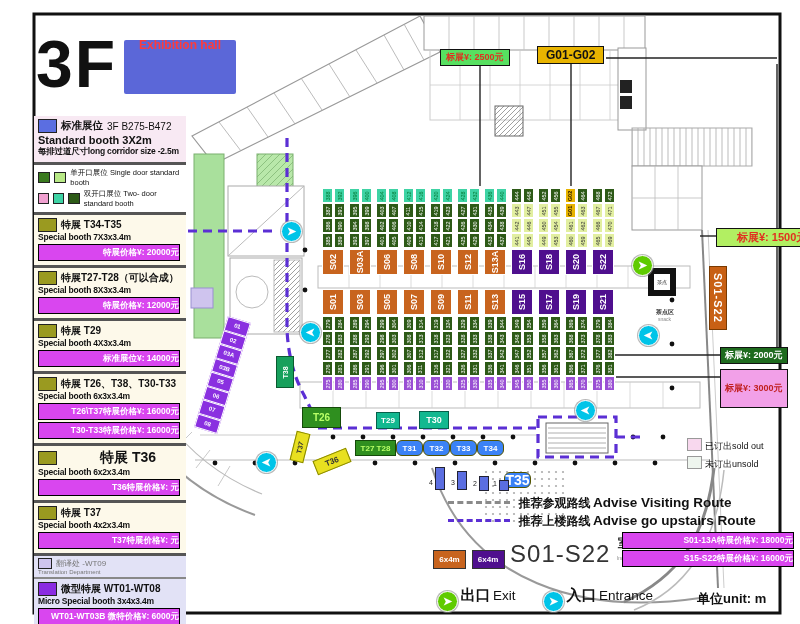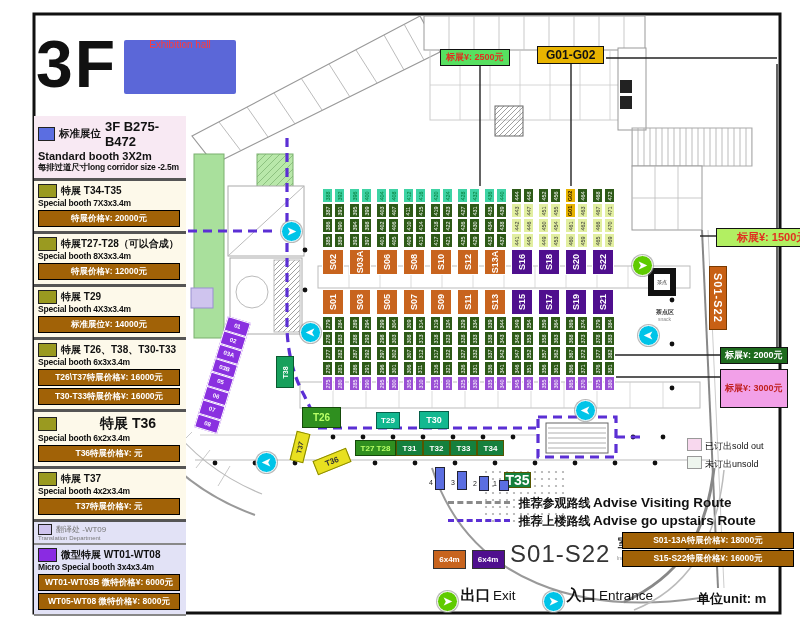--- a/index.html
+++ b/index.html
@@ -4,56 +4,56 @@
 <style>
   html,body{margin:0;padding:0;background:#fff;}
   #stage{position:relative;width:800px;height:624px;background:#fff;overflow:hidden;
          font-family:"Liberation Sans",sans-serif;-webkit-font-smoothing:antialiased;}
   #arch{position:absolute;left:0;top:0;z-index:1;}
   .abs{position:absolute;}
   
   #floor-big{left:36px;top:26px;font-size:66px;font-weight:bold;color:#111;z-index:6;letter-spacing:2px;}
   #hall-box{left:124px;top:40px;width:112px;height:54px;background:#5b67d8;z-index:6;text-align:center;border-radius:2px;}
   #hall-cn{color:#fff;font-size:27px;font-weight:bold;letter-spacing:10px;line-height:34px;}
-  #hall-en{color:#ff3b3b;font-size:10px;font-weight:normal;line-height:10px;}
+  #hall-en{color:#ff3b3b;font-size:12px;font-weight:bold;line-height:10px;}
   
   #sidebar{left:34px;top:116px;width:152px;z-index:7;font-size:9px;color:#111;}
   .sec{padding:3px 6px 4px 4px;border-bottom:3px solid #555;background:#fdf9ea;}
   .sec.pink{background:#f8e9f3;}
   .sec.white{background:#fff;}
   .sec.lav{background:#e2e2f6;border-bottom:2px solid #888;}
   .trow{display:flex;align-items:center;gap:4px;}
   .sw{display:inline-block;border:1px solid #222;}
   .sw.big{width:17px;height:12px;}
   .sw.small{width:12px;height:9px;}
   .t-cn{font-weight:bold;font-size:10.5px;white-space:nowrap;}
-  .t-range{font-weight:bold;font-size:13px;}
+  .t-range{font-weight:normal;font-size:10px;}
   .t-en{font-weight:bold;font-size:11px;margin-top:1px;}
   .t-sub{font-size:8.5px;font-weight:bold;letter-spacing:-0.2px;}
-  .bar{background:#a16207;color:#fff;border:1px solid #000;font-size:8.5px;font-weight:bold;
-       text-align:center;padding:1.5px 0;margin-top:2px;}
+  .bar{background:#d946ef;color:#fff;border:1px solid #000;font-size:8.5px;font-weight:bold;
+       text-align:right;padding:1.5px 0;margin-top:2px;}
   .tiny{font-size:6px;color:#777;}
   
   .col{z-index:4;}
   .strips{display:flex;gap:1px;}
   .strip{display:flex;flex-direction:column;gap:0;}
   .cell{width:9px;height:13px;border:0.5px solid #fff;display:flex;align-items:center;justify-content:center;overflow:hidden;}
   .cell span{font-size:5.5px;transform:rotate(-90deg);white-space:nowrap;}
   .c-dark{background:#2d5a17;color:#fff;}
   .c-teal{background:#3ed3a4;color:#073;}
   .c-light{background:#e2efa0;color:#333;}
   .c-purp{background:#9a4fd4;color:#fff;}
   .c-gold{background:#e8b400;color:#332200;font-weight:bold;}
   .biglab{width:20px;height:24px;display:flex;align-items:center;justify-content:center;border:0.5px solid #fff;}
   .biglab span{transform:rotate(-90deg);color:#fff;font-size:9px;font-weight:bold;}
   .lab-orange{background:#c8641e;}
   .lab-purple{background:#4f0f8e;}
   .tbooth{z-index:4;display:flex;align-items:center;justify-content:center;border:1px solid #0a3a0a;
           font-weight:bold;white-space:nowrap;}
-  .bt-olive{background:#15803d;color:#fff;border-color:#555500;}
+  .bt-olive{background:#3b82f6;color:#fff;border-color:#555500;border-radius:6px;}
   .bt-green{background:#2f8f1f;color:#b8ff66;border-color:#154a0a;}
   .bt-teal{background:#12b890;color:#fff;border-color:#06604a;}
   .bt-yellow{background:#e8e020;color:#333;border-color:#888800;}
   .bt-tealdark{background:#17a05c;color:#fff;border-color:#0a5a30;}
   
   .tag{z-index:6;border:1.5px solid #111;font-weight:bold;white-space:nowrap;}
   #tag2500{background:#57e060;color:#e03020;font-size:9px;padding:1px 5px;}
   #tagG{background:#e8b400;color:#111;font-size:12px;padding:1px 8px;}
   #tag1500{background:#b2ef62;color:#e03020;font-size:11px;padding:1px 20px;}
   #tag2000{background:#1e6b1e;color:#fff;font-size:9px;padding:1px 4px;}
@@ -302,20 +302,33 @@
   <div class="abs" id="sidebar">
     <div class="sec pink">
       <div class="trow">
         <span class="sw big" style="background:#5b6ee1"></span>
         <span class="t-cn">标准展位</span>
         <span class="t-range">3F B275-B472</span>
       </div>
       <div class="t-en">Standard booth 3X2m</div>
       <div class="t-sub">每排过道尺寸long corridor size -2.5m</div>
     </div>
+    <div class="sec white">
+      <div class="trow" style="margin-bottom:2px">
+        <span class="sw small" style="background:#3a7a1e"></span>
+        <span class="sw small" style="background:#b8e986"></span>
+        <span style="font-size:7.5px">单开口展位 Single door standard booth</span>
+      </div>
+      <div class="trow">
+        <span class="sw small" style="background:#f0a0d0"></span>
+        <span class="sw small" style="background:#3ed3a4"></span>
+        <span class="sw small" style="background:#2d5a17"></span>
+        <span style="font-size:7.5px">双开口展位 Two- door standard booth</span>
+      </div>
+    </div>
     <div id="special-sections">
         <div class="sec">
           <div class="trow">
             <span class="sw big" style="background: rgb(154, 154, 32);"></span>
             <span class="t-cn" style="font-size: 10px;">特展 T34-T35</span>
           </div>
           <div class="t-sub">Special booth 7X3x3.4m</div>
           <div class="bar">特展价格¥: 20000元</div>
         </div>
         <div class="sec">

